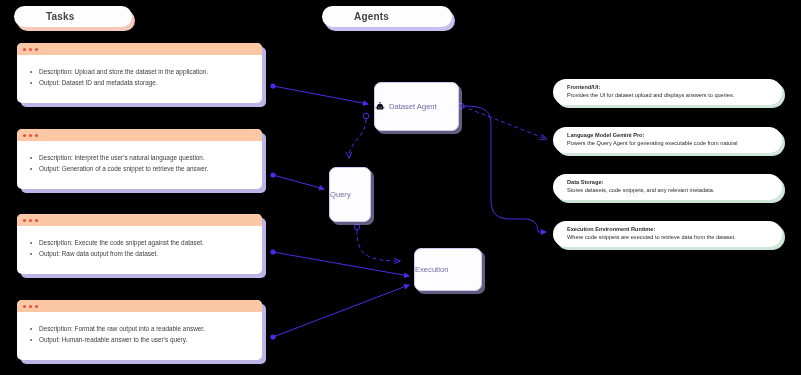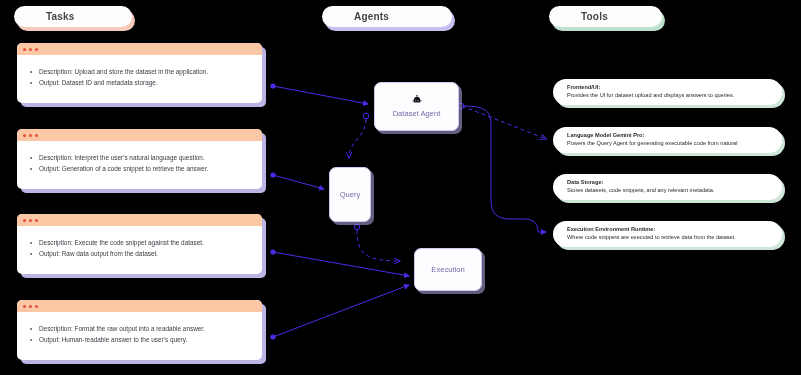--- a/index.html
+++ b/index.html
@@ -49,23 +49,23 @@
     content: "\2022"; position: absolute; left: -9px; color: #55555f;
   }
 
   
   .agent-node {
     position: absolute;
     background: #fdfdff;
     border: 1px solid #cfc8f5;
     border-radius: 7px;
     box-shadow: 3px 3px 0 rgba(180,172,230,.55);
-    display: flex; align-items: center; justify-content: center;
+    display: flex; align-items: center; justify-content: flex-start;
     gap: 4px;
-    font-size: 7.6px; color: #6f6aa8; flex-direction: column;
+    font-size: 7.6px; color: #6f6aa8;
   }
   .node-dataset   { left: 374px; top: 82px;  width: 85px; height: 49px; }
   .node-query     { left: 329px; top: 167px; width: 42px; height: 55px; }
   .node-execution { left: 414px; top: 248px; width: 68px; height: 43px; }
   .bot-icon { width: 10px; height: 10px; display: block; }
 
   
   .tool-card {
     position: absolute;
     left: 553px; width: 229px; height: 26px;
@@ -135,23 +135,20 @@
                L524,219 C534,219 538,224 538,232" fill="none" stroke="#4a2ce8" stroke-width="1"></path>
       <line x1="538" y1="232" x2="546" y2="232" stroke="#4a2ce8" stroke-width="1" marker-end="url(#arrow)"></line>
     </g>
   </svg>
 
   <div class="pill pill-tasks">
     <span>Tasks</span>
   </div>
   <div class="pill pill-agents">
     <span>Agents</span>
-  </div>
-  <div class="pill pill-tools">
-    <span>Tools</span>
   </div>
 
   <div class="task-card" style="top:43px">
     <div class="task-bar">
       <span class="dot"></span>
       <span class="dot"></span>
       <span class="dot"></span>
     </div>
     <ul class="task-body">
       <li>Description: Upload and store the dataset in the application.</li>

